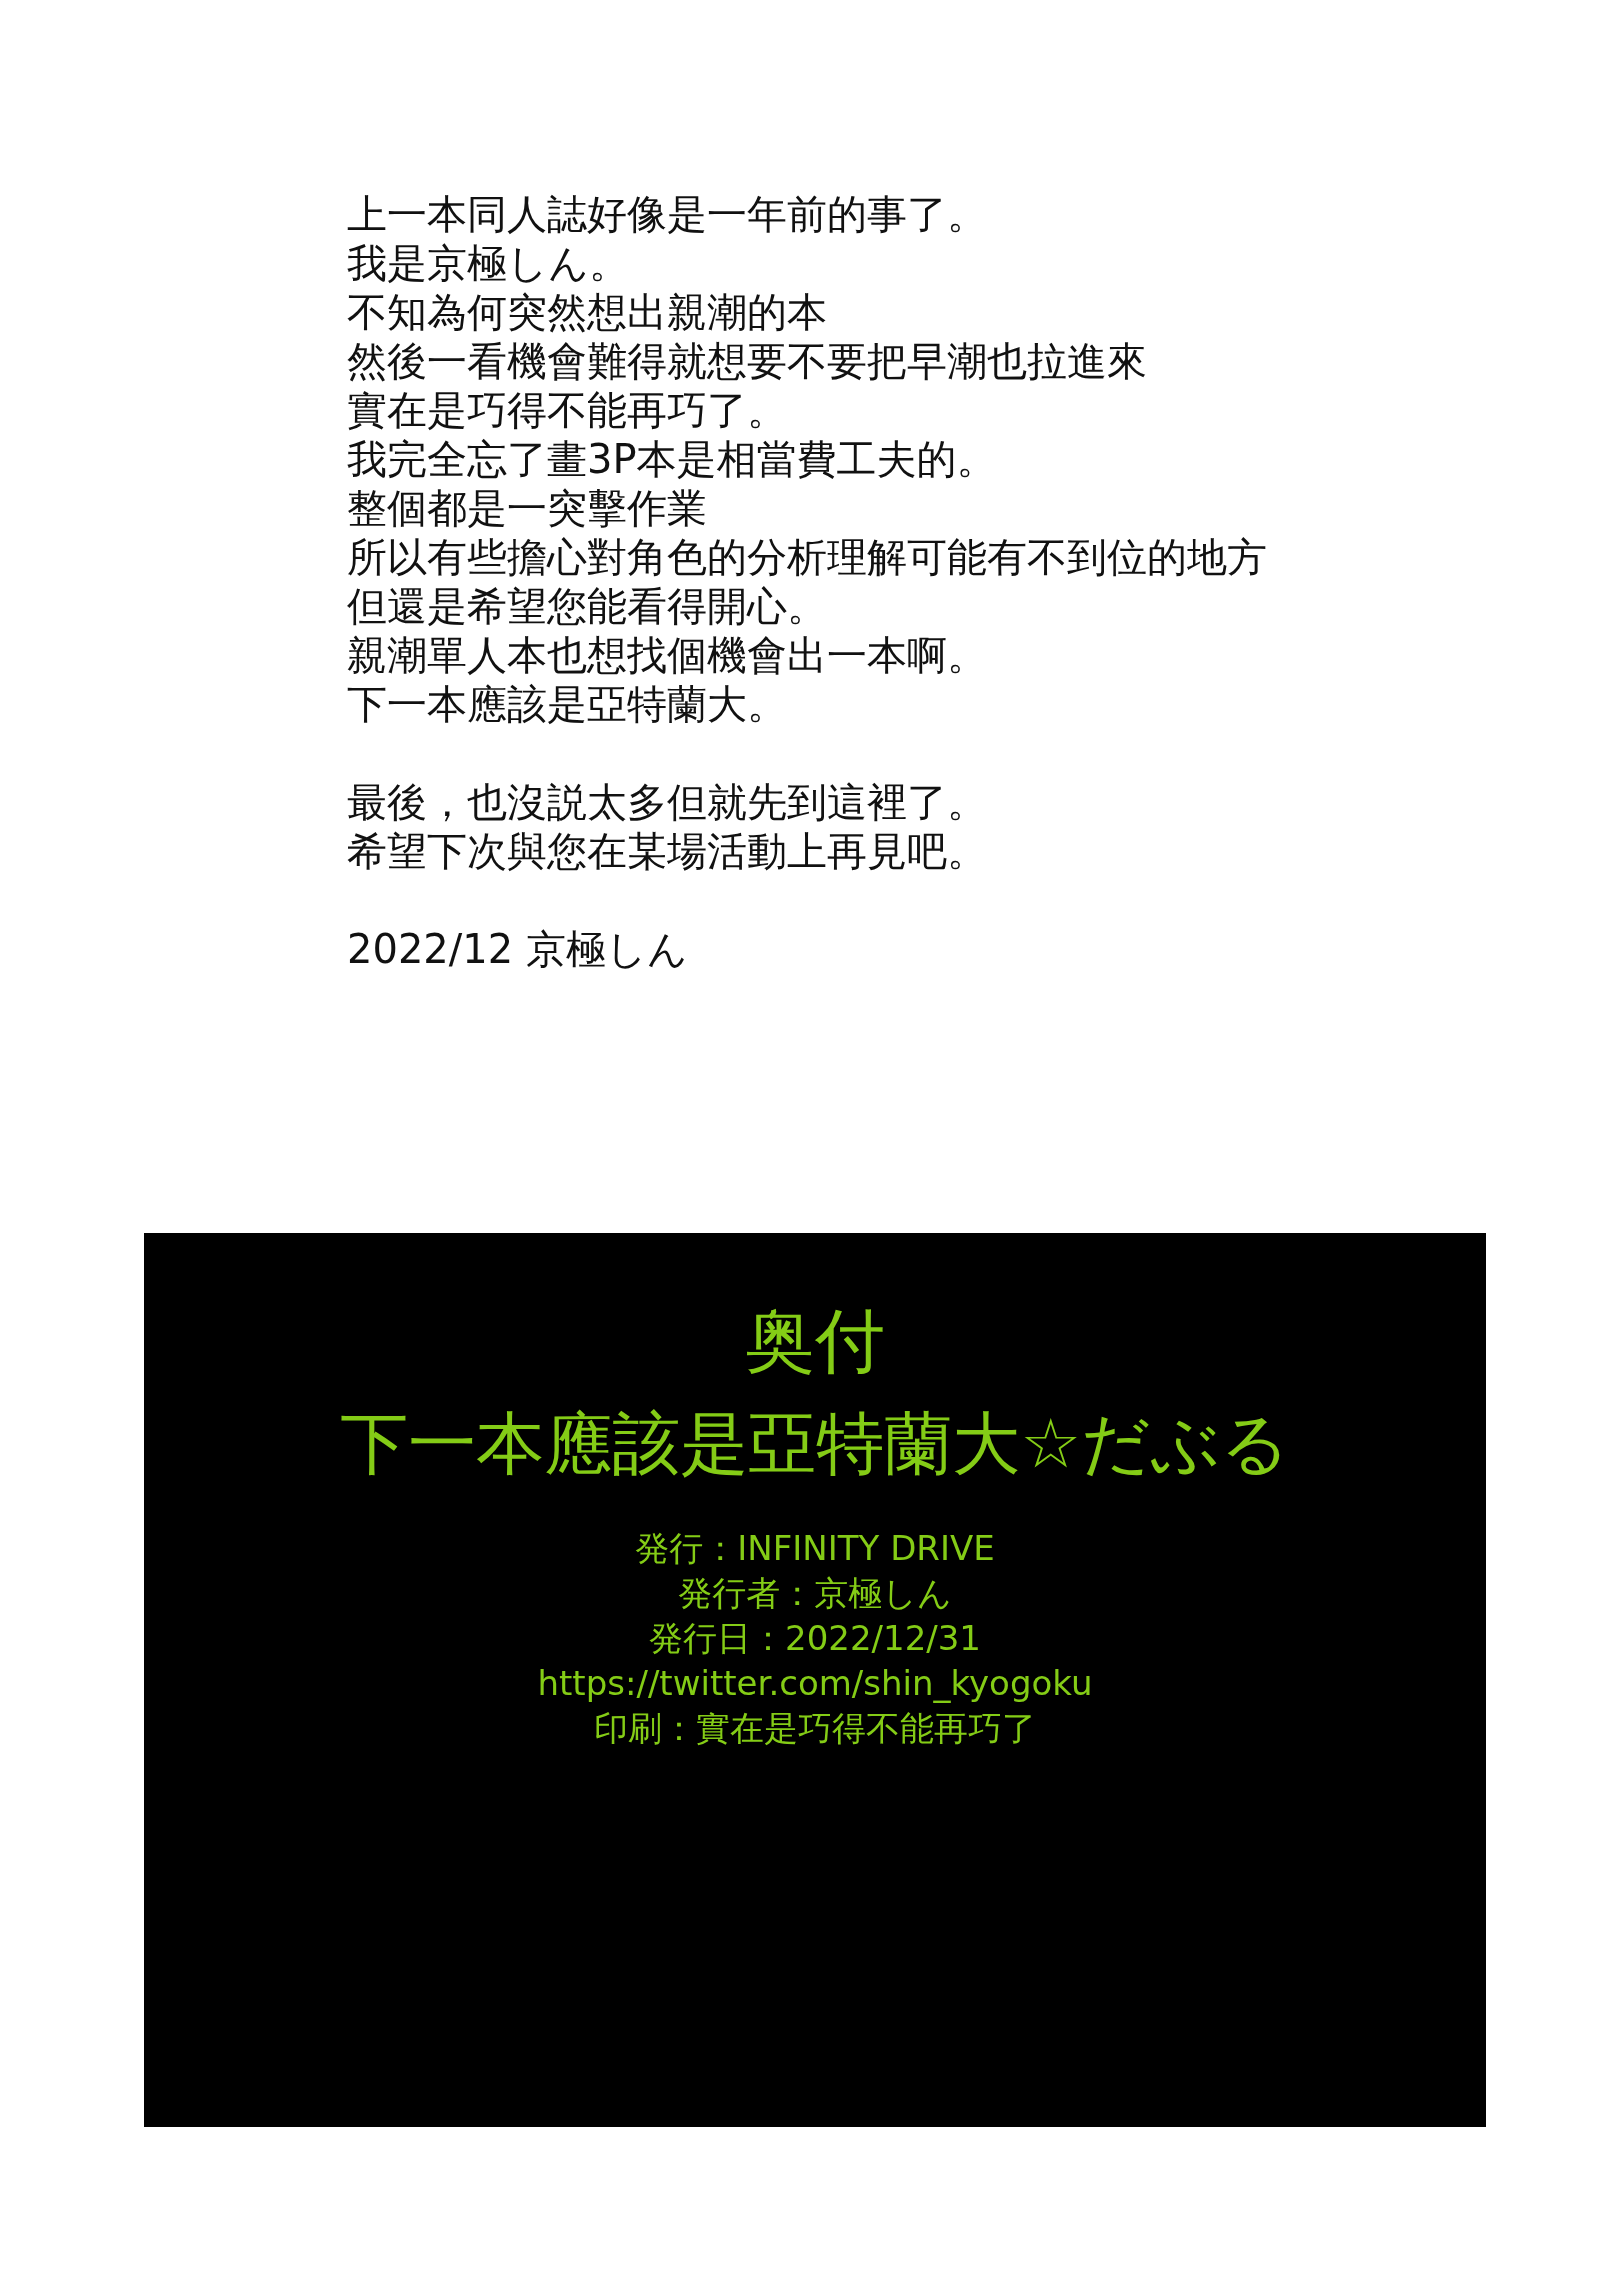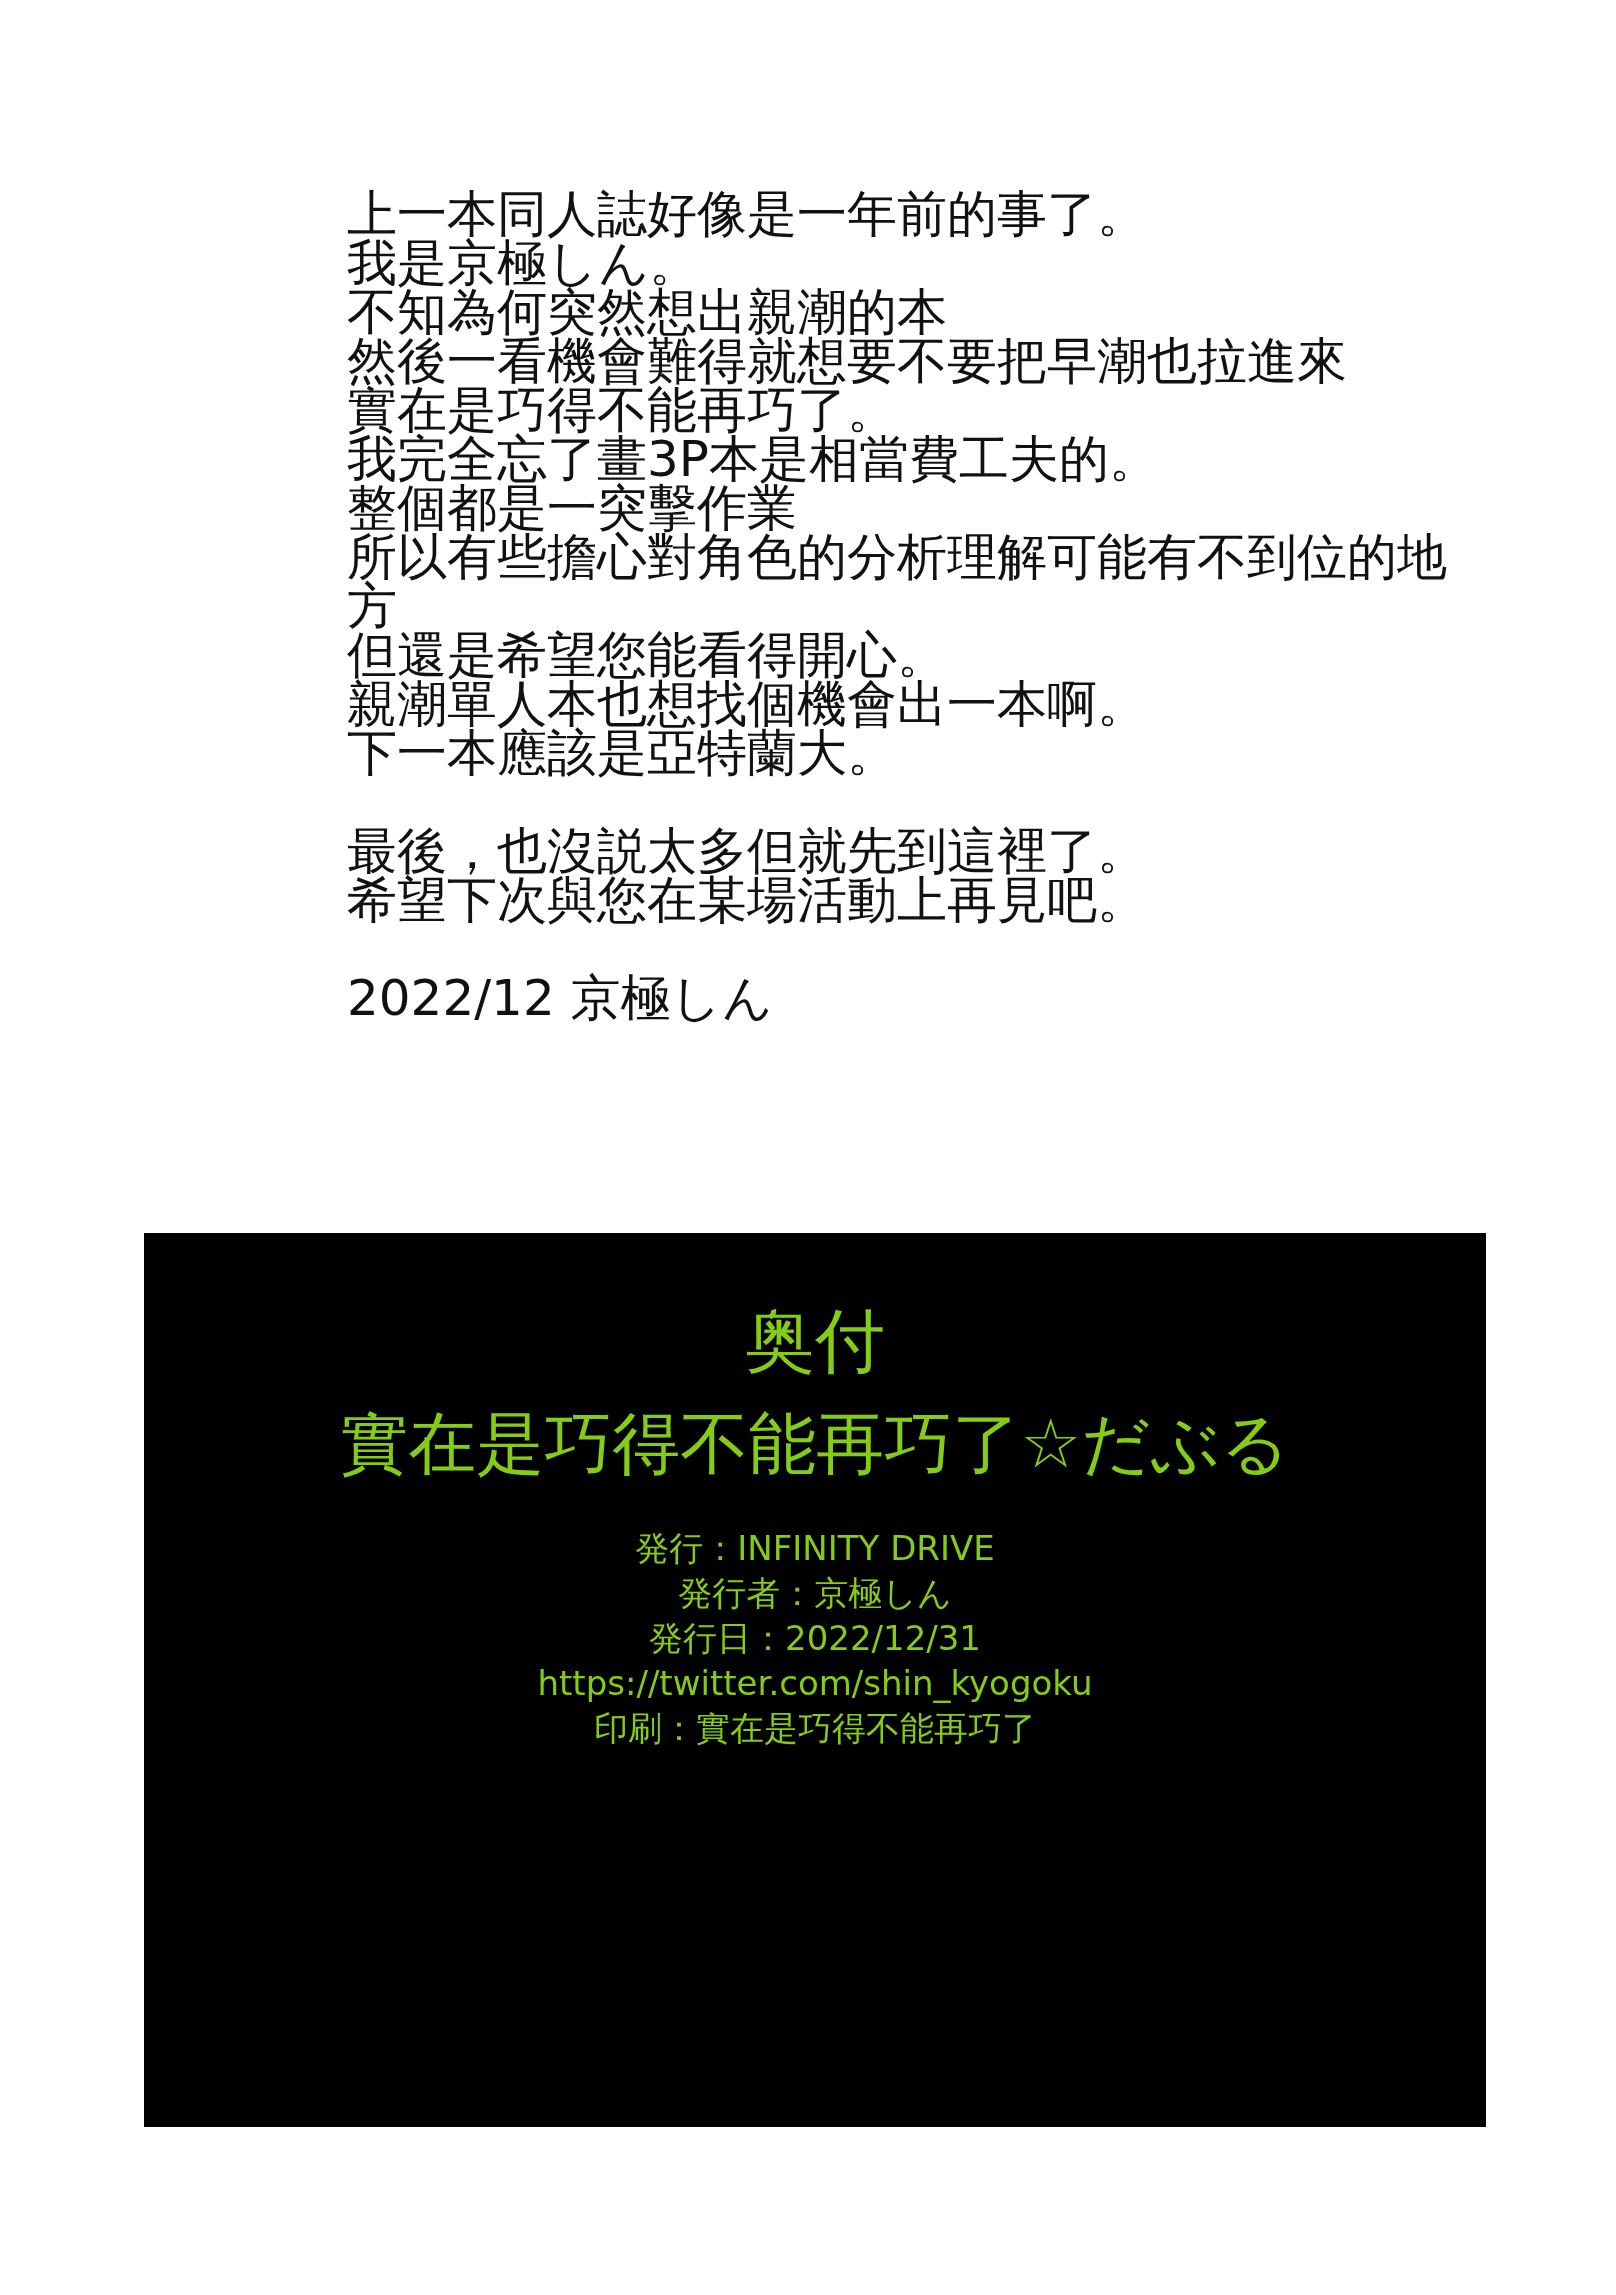--- a/index.html
+++ b/index.html
@@ -13,21 +13,21 @@
     height: 2295px;
     background: #ffffff;
     overflow: hidden;
     font-family: "DejaVu Sans", sans-serif;
   }
   .afterword {
     position: absolute;
     left: 347px;
     top: 190px;
     width: 1100px;
-    font-size: 50px;
+    font-size: 40px;
     line-height: 49px;
     color: #111111;
     white-space: pre-line;
     letter-spacing: 0px;
   }
   .colophon-box {
     position: absolute;
     left: 144px;
     top: 1233px;
     width: 1342px;
@@ -94,21 +94,21 @@
 
 最後，也沒説太多但就先到這裡了。
 希望下次與您在某場活動上再見吧。
 
 2022/12 京極しん</div>
 
   <div class="colophon-box">
 
     <div class="colophon-heading">奥付</div>
 
-    <div class="colophon-title">實在是巧得不能再巧了☆だぶる</div>
+    <div class="colophon-title">下一本應該是亞特蘭大☆だぶる</div>
 
     <div class="colophon-details">
       <div>発行：INFINITY DRIVE</div>
       <div>発行者：京極しん</div>
       <div>発行日：2022/12/31</div>
       <div>https://twitter.com/shin_kyogoku</div>
       <div>印刷：實在是巧得不能再巧了</div>
     </div>
 
 

